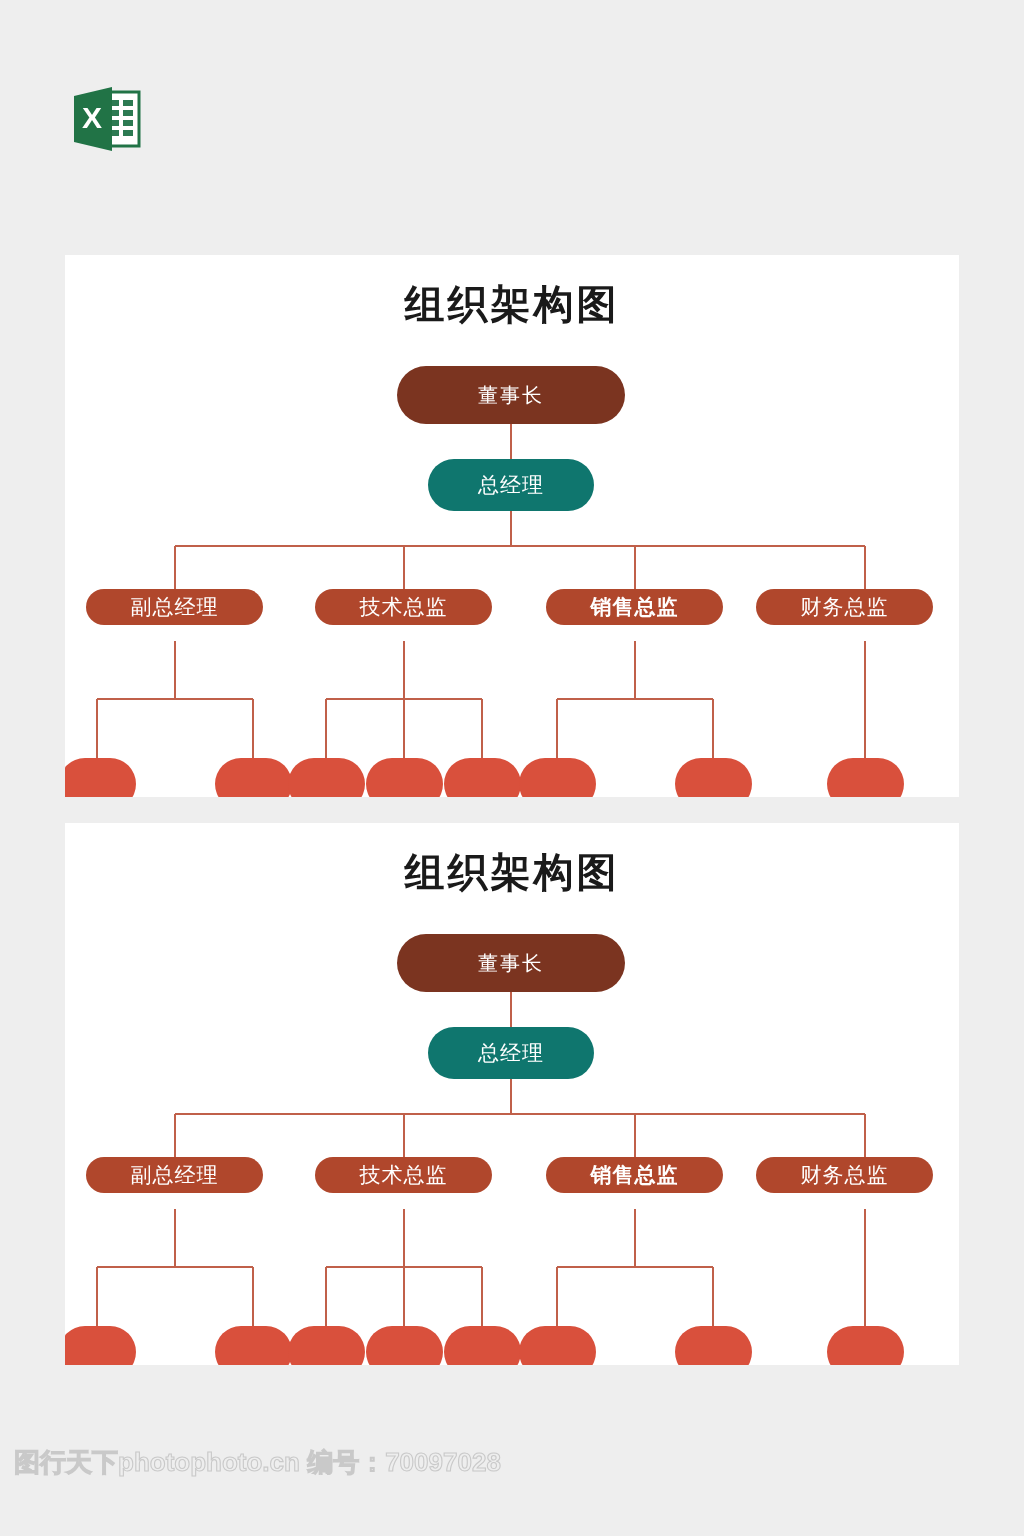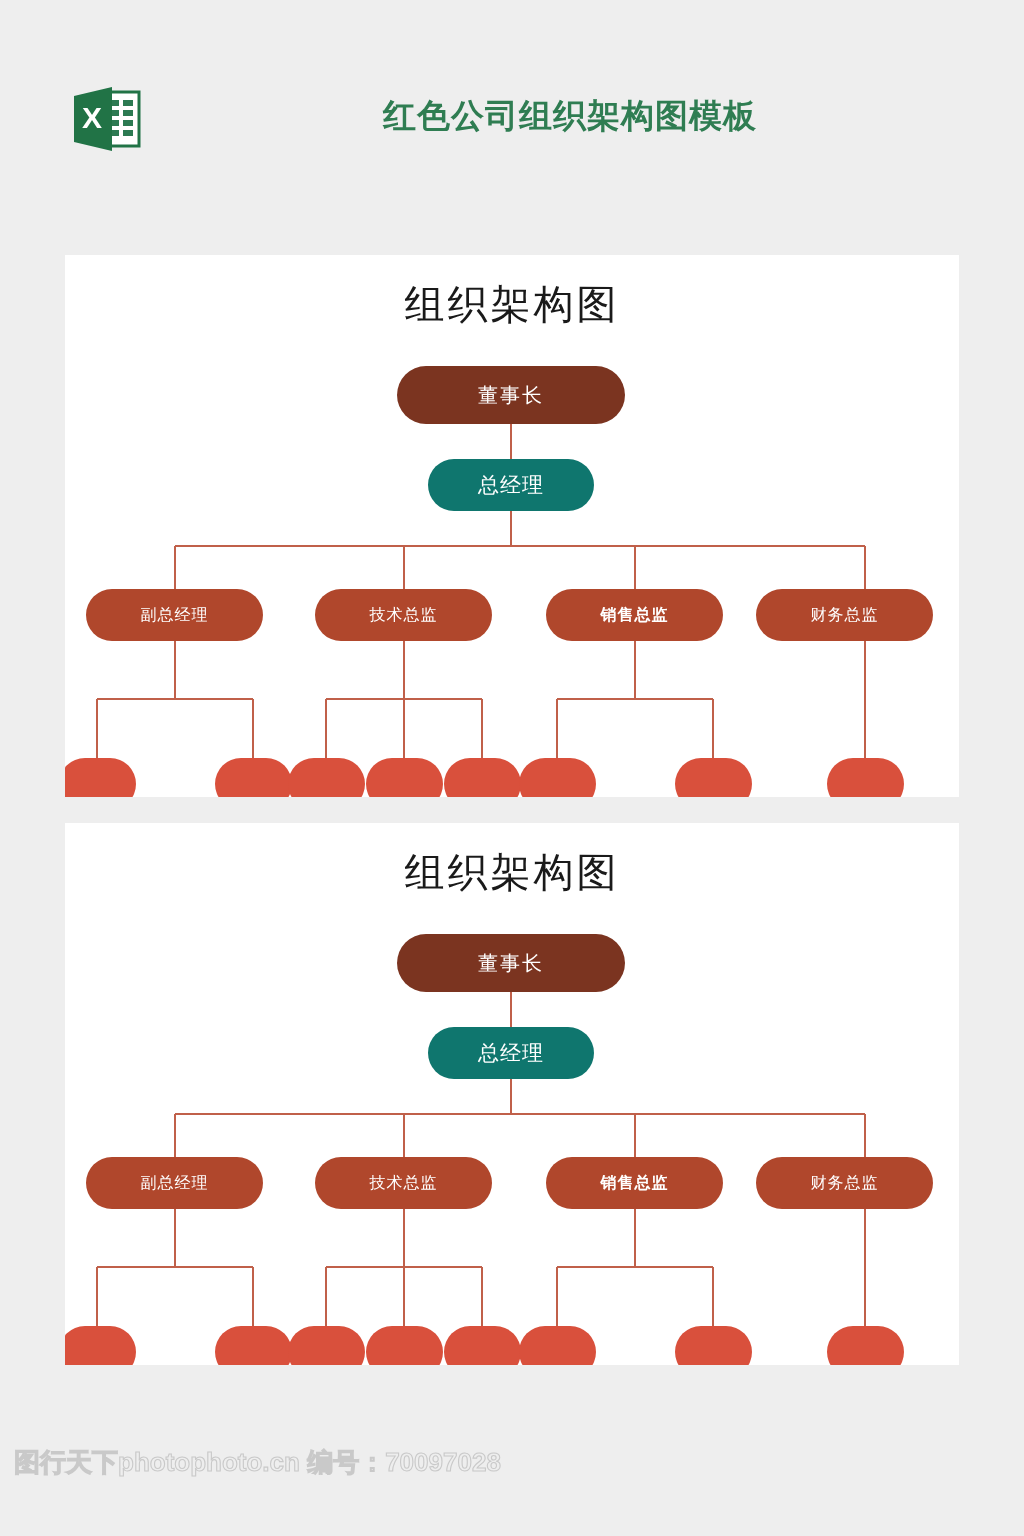--- a/index.html
+++ b/index.html
@@ -73,21 +73,21 @@
   .card--one { top: 255px; }
   .card--two { top: 823px; }
 
   .card-title {
     position: absolute;
     left: 0;
     top: 22px;
     width: 894px;
     text-align: center;
     font-family: "DejaVu Serif", "Liberation Serif", serif;
-    font-weight: normal;
+    font-weight: bold;
     font-size: 40px;
     color: #1a1a1a;
     letter-spacing: 3px;
   }
 
   
   .org {
     position: absolute;
     left: 0;
     top: 0;
@@ -123,24 +123,24 @@
     height: 52px;
     border-radius: 26px;
     background: #0f766e;
     font-size: 21px;
     letter-spacing: 1px;
   }
 
   .node--dir {
     top: 334px;
     width: 177px;
-    height: 52px;
+    height: 36px;
     border-radius: 26px;
     background: #b0472c;
-    font-size: 16px;
+    font-size: 21px;
     letter-spacing: 1px;
   }
   .dir-0 { left: 21px; }
   .dir-1 { left: 250px; }
   .dir-2 { left: 481px; font-weight: bold; }
   .dir-3 { left: 691px; }
 
   
   .node--leaf {
     position: absolute;
@@ -170,21 +170,20 @@
       <rect x="43" y="50" width="10" height="6" fill="#2c7a52"></rect>
       <rect x="57" y="50" width="10" height="6" fill="#2c7a52"></rect>
 
       <path d="M8 16 L46 7 L46 71 L8 62 Z" fill="#217346"></path>
 
       <text x="26" y="48" font-family="'Liberation Sans', sans-serif" font-size="30" font-weight="bold" fill="#ffffff" text-anchor="middle">X</text>
     </svg>
   </div>
 
   <div class="header-text">
-    <div class="main-title">红色公司组织架构图模板</div>
   </div>
 </div>
 
 <div class="card card--one">
   <div class="card-title">组织架构图</div>
 
   <div class="org">
     <svg width="894" height="542">
       <g stroke="#c0604a" stroke-width="2.2" fill="none" shape-rendering="crispEdges">
 

